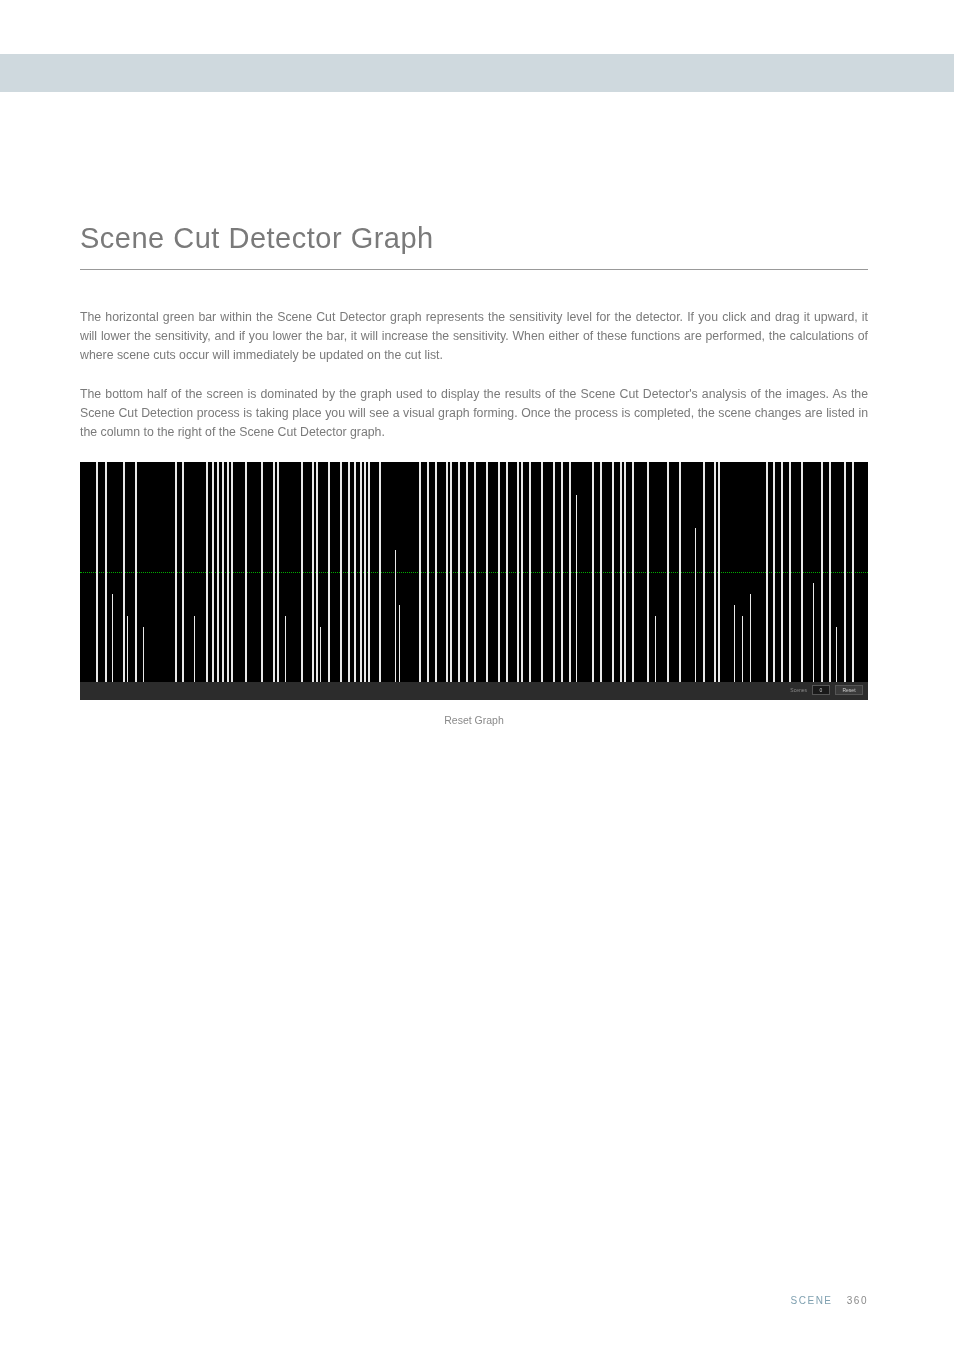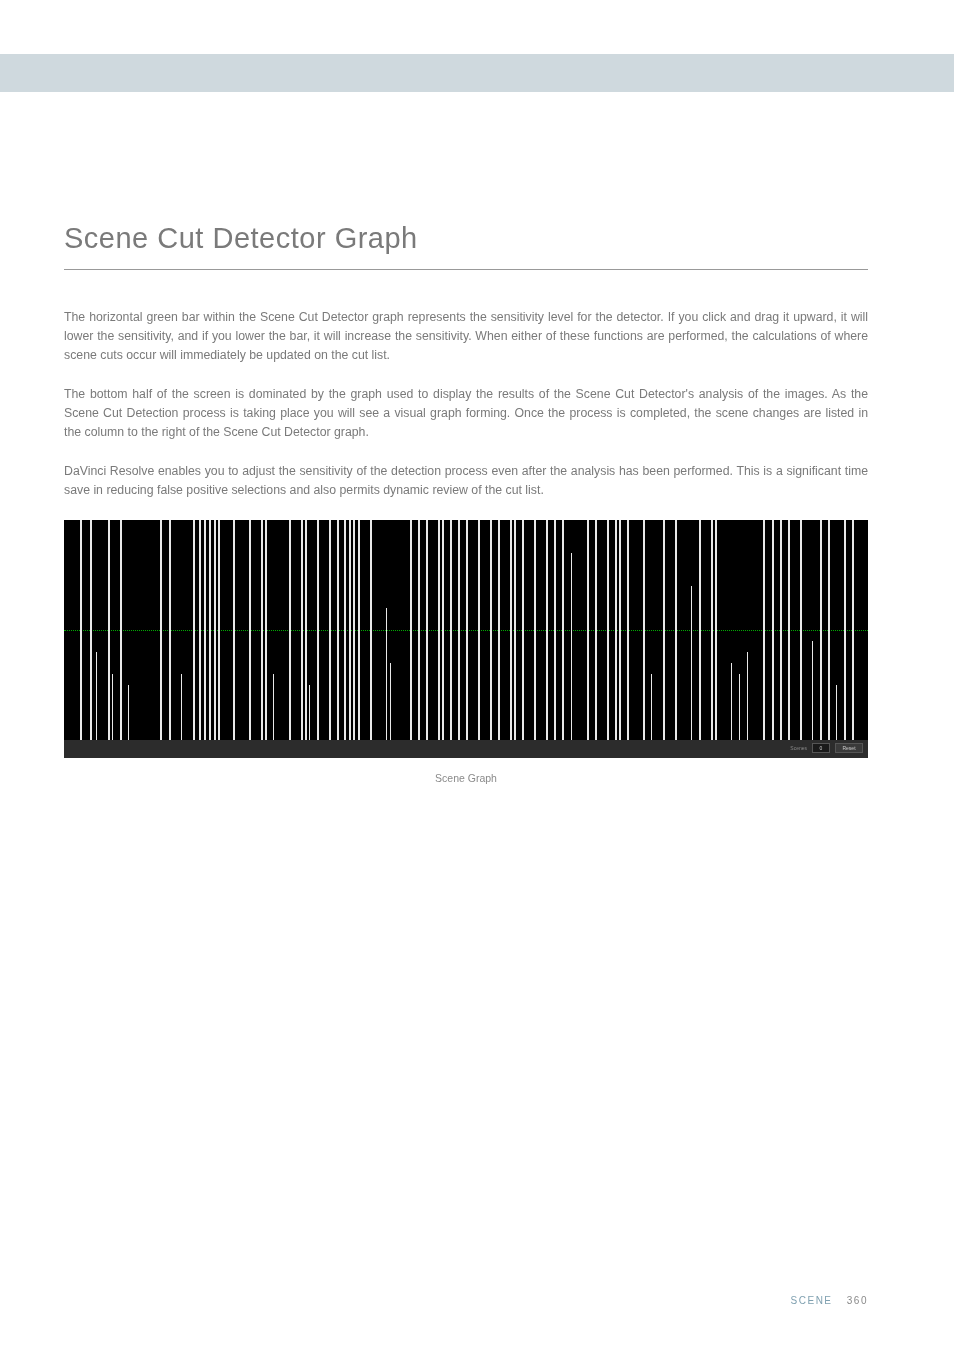--- a/index.html
+++ b/index.html
@@ -11,21 +11,21 @@
     position: relative;
     color: #6b6b6b;
   }
   .header-band {
     width: 100%;
     height: 38px;
     background: #cfd9de;
     margin-top: 54px;
   }
   .content {
-    padding: 130px 86px 0 64px;
+    padding: 130px 86px 0 80px;
   }
   .title {
     font-size: 29px;
     font-weight: 300;
     color: #7a7a7a;
     letter-spacing: 0.5px;
     padding-bottom: 14px;
     border-bottom: 1px solid #999;
     margin-bottom: 38px;
   }
@@ -123,21 +123,20 @@
 </head>
 <body>
 
 <div class="header-band"></div>
 
 <div class="content">
   <h1 class="title">Scene Cut Detector Graph</h1>
 
   <p class="para">The horizontal green bar within the Scene Cut Detector graph represents the sensitivity level for the detector. If you click and drag it upward, it will lower the sensitivity, and if you lower the bar, it will increase the sensitivity. When either of these functions are performed, the calculations of where scene cuts occur will immediately be updated on the cut list.</p>
   <p class="para">The bottom half of the screen is dominated by the graph used to display the results of the Scene Cut Detector's analysis of the images.  As the Scene Cut Detection process is taking place you will see a visual graph forming. Once the process is completed, the scene changes are listed in the column to the right of the Scene Cut Detector graph.</p>
-  <p class="para">DaVinci Resolve enables you to adjust the sensitivity of the detection process even after the analysis has been performed. This is a significant time save in reducing false positive selections and also permits dynamic review of the cut list.</p>
 
   <div class="graph-container">
     <div class="graph-canvas" id="graph-canvas">
       <div class="sens-line" id="sens-line" style="top: 50%;"></div>
     <div class="vbar wide" style="left: 2%; height: 100%;"></div>
         <div class="vbar wide" style="left: 3.2%; height: 100%;"></div>
         <div class="vbar" style="left: 4%; height: 40%;"></div>
         <div class="vbar wide" style="left: 5.5%; height: 100%;"></div>
         <div class="vbar" style="left: 6%; height: 30%;"></div>
         <div class="vbar wide" style="left: 7%; height: 100%;"></div>
@@ -220,19 +219,19 @@
       </div>
     <div class="graph-footer">
       <div class="graph-footer-controls">
         <span class="scenes-lbl">Scenes</span>
         <span class="scenes-box">0</span>
         <span class="reset-btn">Reset</span>
       </div>
     </div>
   </div>
 
-  <div class="caption">Scene Graph</div>
+  <div class="caption">Reset Graph</div>
 </div>
 
 <div class="footer">
   <span class="footer-lbl">SCENE</span>
   <span class="footer-num">360</span>
 </div>
 
 </body></html>

